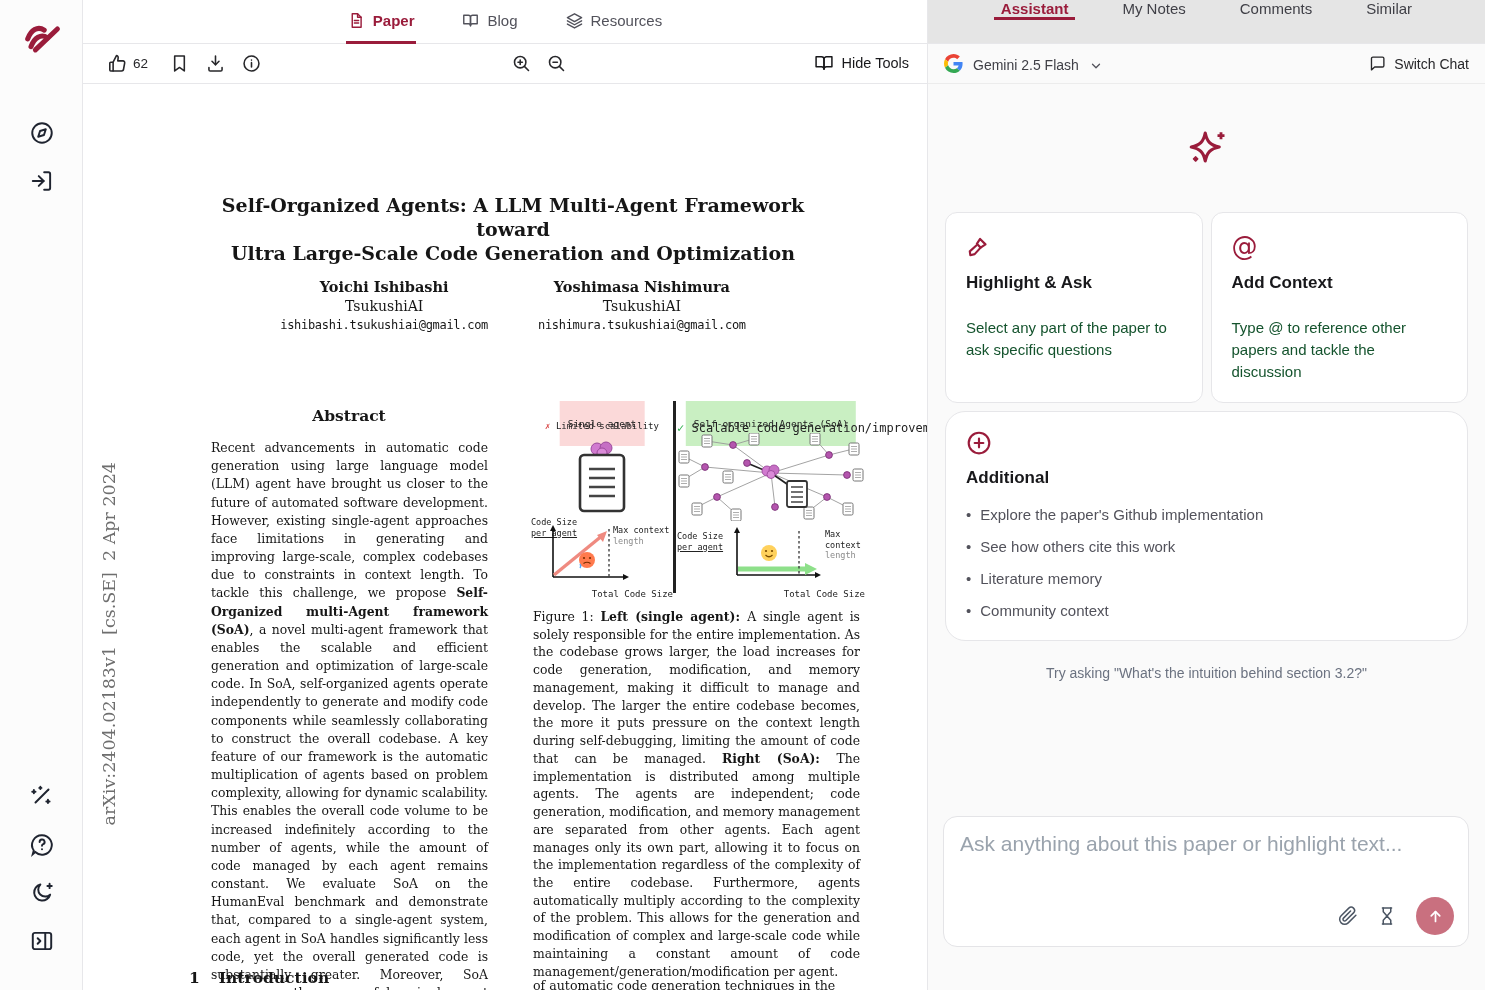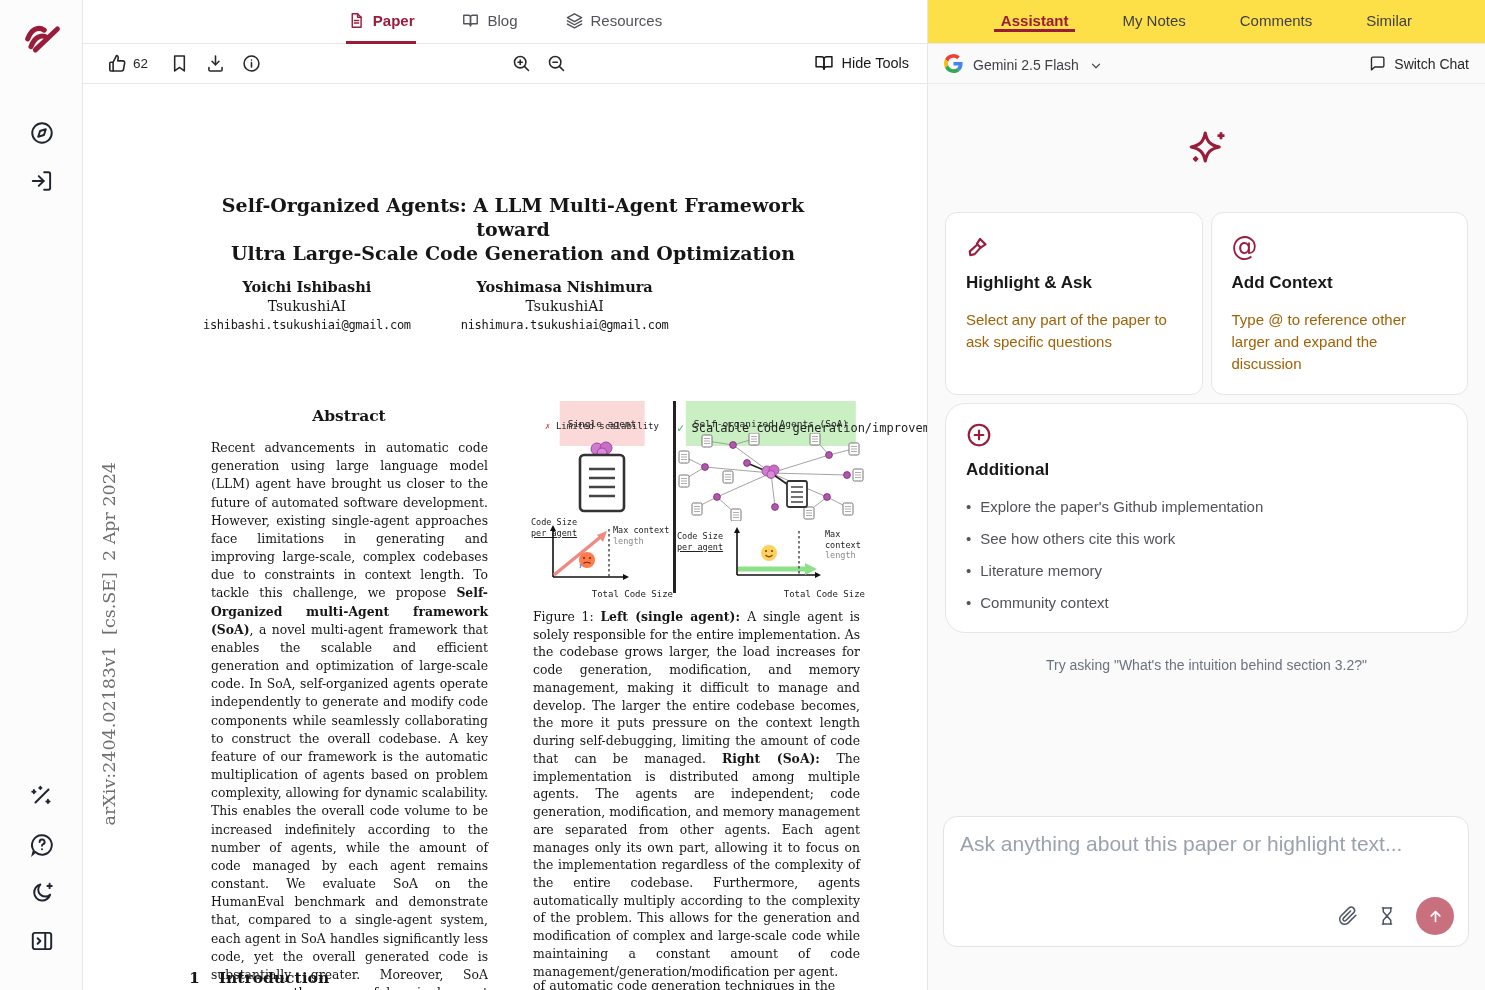--- a/index.html
+++ b/index.html
@@ -39,21 +39,21 @@
 
   .pdf { position:absolute; left:0; top:84px; width:844px; height:906px; background:#fff; overflow:hidden; }
 
   
   .ps { font-family:"DejaVu Serif", serif; color:#161616; }
   .arxiv-stamp { position:absolute; left:16px; top:378px; height:520px; width:34px; }
   .arxiv-stamp span { writing-mode:vertical-rl; transform:rotate(180deg); white-space:pre;
                       font-family:"DejaVu Serif", serif; font-size:17.5px; color:#6e6e6e; }
   .p-title { position:absolute; left:105px; top:110px; width:650px; text-align:center;
              font-weight:bold; font-size:19px; line-height:1.25; }
-  .authors { position:absolute; top:194px; left:120px; width:620px; display:flex; gap:50px; }
+  .authors { position:absolute; top:194px; left:120px; width:620px; display:flex; justify-content:center; gap:50px; }
   .author { text-align:center; }
   .author .nm { font-weight:bold; font-size:14.5px; }
   .author .af { font-size:14px; margin-top:3px; }
   .author .em { font-family:"DejaVu Sans Mono", monospace; font-size:12px; margin-top:4px; letter-spacing:-0.3px; }
   .abs-h { position:absolute; left:128px; top:322px; width:276px; text-align:center;
            font-weight:bold; font-size:15.5px; }
   .abs-b { position:absolute; left:128px; top:355px; width:277px; font-size:12.4px;
            line-height:1.465; text-align:justify; }
   .sect-h { position:absolute; left:106px; top:884px; font-weight:bold; font-size:15.5px; }
   .sect-h .num { margin-right:19px; }
@@ -74,42 +74,42 @@
   .fnote .x { color:#d94747; font-weight:bold; } .fnote .v { color:#2faf4d; font-weight:bold; }
   .flabel { font-size:8.5px; color:#222; line-height:1.25; }
   .flabel .u { text-decoration:underline; }
   .fgray { color:#8a8a8a; }
   .fxlab { position:absolute; bottom:0; width:100%; text-align:right; font-size:9px; color:#222; }
 
   
   :root { --accent:#9a1c3b; }
   .panel { position:absolute; left:927px; top:0; width:558px; height:990px;
            background:#fafafa; border-left:1px solid #e7e7ea; }
-  .ptabs { height:44px; background:#fde047; border-bottom:1px solid #e7e7ea;
-           display:flex; justify-content:center; align-items:center; gap:40px; }
+  .ptabs { height:44px; background:#e5e5e5; border-bottom:1px solid #e7e7ea;
+           display:flex; justify-content:center; align-items:flex-start; gap:40px; }
   .ptab { display:inline-flex; align-items:center; font-size:15px; color:#3f3f46; cursor:pointer;
           border-bottom:3px solid transparent; padding:0 7px; margin-bottom:-1px; }
   .ptab.active { color:var(--accent); font-weight:bold; border-bottom-color:var(--accent); }
   .model-bar { height:40px; display:flex; align-items:center; justify-content:space-between;
                padding:0 16px; background:#fafafa; border-bottom:1px solid #ececec; }
   .model-sel { display:flex; align-items:flex-end; gap:10px; font-size:14px; color:#3f3f46; cursor:pointer; }
   .model-sel svg.g { width:19px; height:19px; }
   .model-sel svg.ch { width:14px; height:14px; color:#52525b; }
   .switch-chat { display:flex; align-items:center; gap:8px; font-size:14px; color:#27272a; cursor:pointer; }
   .switch-chat svg { width:17px; height:17px; }
 
   .hero { display:flex; justify-content:center; margin-top:42px; }
   .hero svg { width:42px; height:42px; color:var(--accent); }
   .cards { display:flex; gap:8px; margin:44px 17px 0; }
   .card { flex:1; background:#fff; border:1px solid #e6e6e9; border-radius:12px; padding:20px; cursor:pointer; }
   .card .cicon { height:28px; color:var(--accent); }
   .card .cicon svg { width:26px; height:26px; }
   .card .cicon .at { font-size:26px; line-height:26px; color:var(--accent); font-family:"DejaVu Sans", sans-serif; }
   .card h3 { margin-top:12px; font-size:17px; color:#18181b; }
-  .card p { margin-top:16px; font-size:15px; line-height:1.45; color:#a16207; }
+  .card p { margin-top:24px; font-size:15px; line-height:1.45; color:#14532d; }
   .addl { background:#fff; border:1px solid #e6e6e9; border-radius:20px; margin:8px 17px 0; padding:18px 20px 14px; }
   .addl h3 { margin-top:10px; font-size:17px; color:#18181b; }
   .addl ul { list-style:none; margin-top:10px; }
   .addl li { font-size:15px; color:#52525b; padding:7.5px 0; cursor:pointer; }
   .addl li::before { content:"•"; margin-right:9px; color:#52525b; }
   .try-ask { margin-top:24px; text-align:center; font-size:14px; color:#6b7280; }
 
   .composer { position:absolute; left:15px; right:16px; bottom:43px; height:131px;
               background:#fff; border:1px solid #e4e4e7; border-radius:14px; }
   .composer textarea { width:100%; height:70px; border:none; outline:none; resize:none; background:transparent;
@@ -472,21 +472,21 @@
           </svg>
         </div>
         <h3>Highlight &amp; Ask</h3>
         <p>Select any part of the paper to ask specific questions</p>
       </div>
       <div class="card">
         <div class="cicon">
           <span class="at">@</span>
         </div>
         <h3>Add Context</h3>
-        <p>Type @ to reference other larger and expand the discussion</p>
+        <p>Type @ to reference other papers and tackle the discussion</p>
       </div>
     </div>
 
     <div class="addl">
       <div class="cicon" style="color:var(--accent);height:28px">
         <svg viewBox="0 0 24 24" width="26" height="26" fill="none" stroke="currentColor" stroke-width="2" stroke-linecap="round">
           <circle cx="12" cy="12" r="9.5"></circle>
             <line x1="12" y1="8" x2="12" y2="16"></line>
             <line x1="8" y1="12" x2="16" y2="12"></line>
         </svg>

